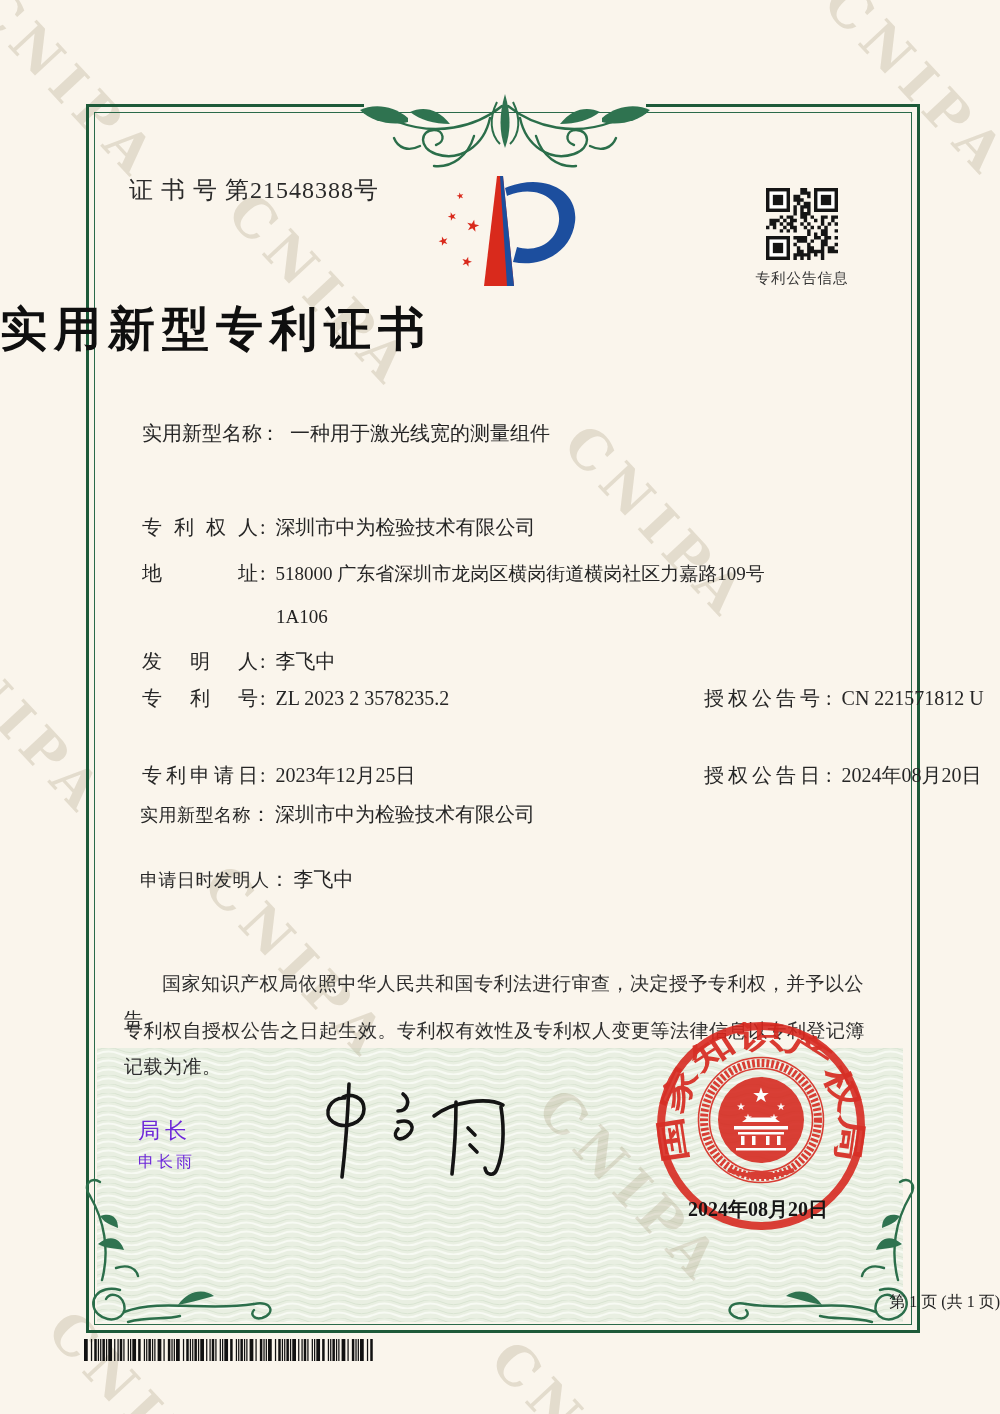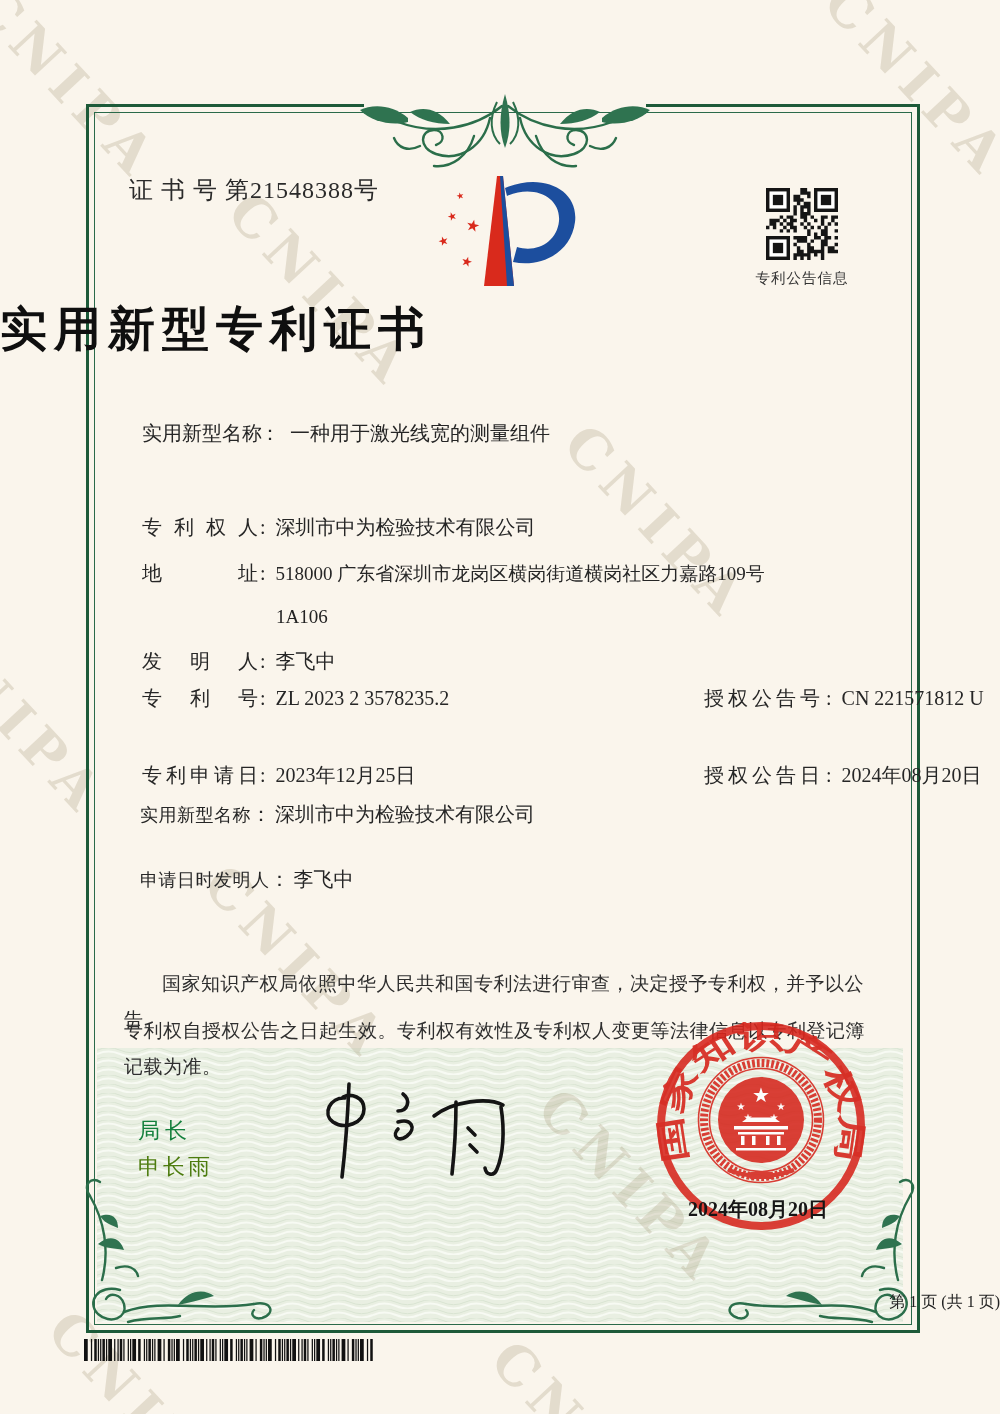--- a/index.html
+++ b/index.html
@@ -32,23 +32,23 @@
   .val-sm{font-size:19px;}
   .rcol{position:absolute;left:562px;top:0;}
   .rlabel{letter-spacing:4px;}
   .addr2{position:absolute;left:276px;top:606px;font-size:19px;z-index:5;}
   
   .legal{position:absolute;left:124px;width:760px;font-size:19px;color:#2e2e2e;
       letter-spacing:0.5px;z-index:5;line-height:36px;}
   .indent{text-indent:38px;}
   
   .signer-title{position:absolute;left:138px;top:1116px;font-family:"Liberation Sans","DejaVu Sans",sans-serif;
-      font-size:22px;letter-spacing:5px;color:#15803d;z-index:5;}
+      font-size:22px;letter-spacing:5px;color:#6d28d9;z-index:5;}
   .signer-name{position:absolute;left:138px;top:1152px;font-family:"Liberation Sans","DejaVu Sans",sans-serif;
-      font-size:22px;letter-spacing:3px;color:#4d7c0f;z-index:5;}
+      font-size:16px;letter-spacing:3px;color:#6d28d9;z-index:5;}
   .sig{position:absolute;left:298px;top:1080px;width:215px;height:100px;z-index:5;}
   
   .seal{position:absolute;left:646px;top:1022px;width:232px;height:212px;z-index:6;opacity:0.95;}
   .seal-date{position:absolute;left:676px;top:1196px;width:164px;text-align:center;font-size:20px;
       font-weight:bold;color:#161616;z-index:7;}
   
   .footer{position:absolute;left:0;width:100%;top:1292px;text-align:right;font-size:16px;z-index:5;color:#222;}
   .barcode{position:absolute;left:84px;top:1339px;width:294px;height:22px;z-index:5;}
   
   .orn-top{position:absolute;left:350px;top:88px;width:310px;height:130px;z-index:4;}

